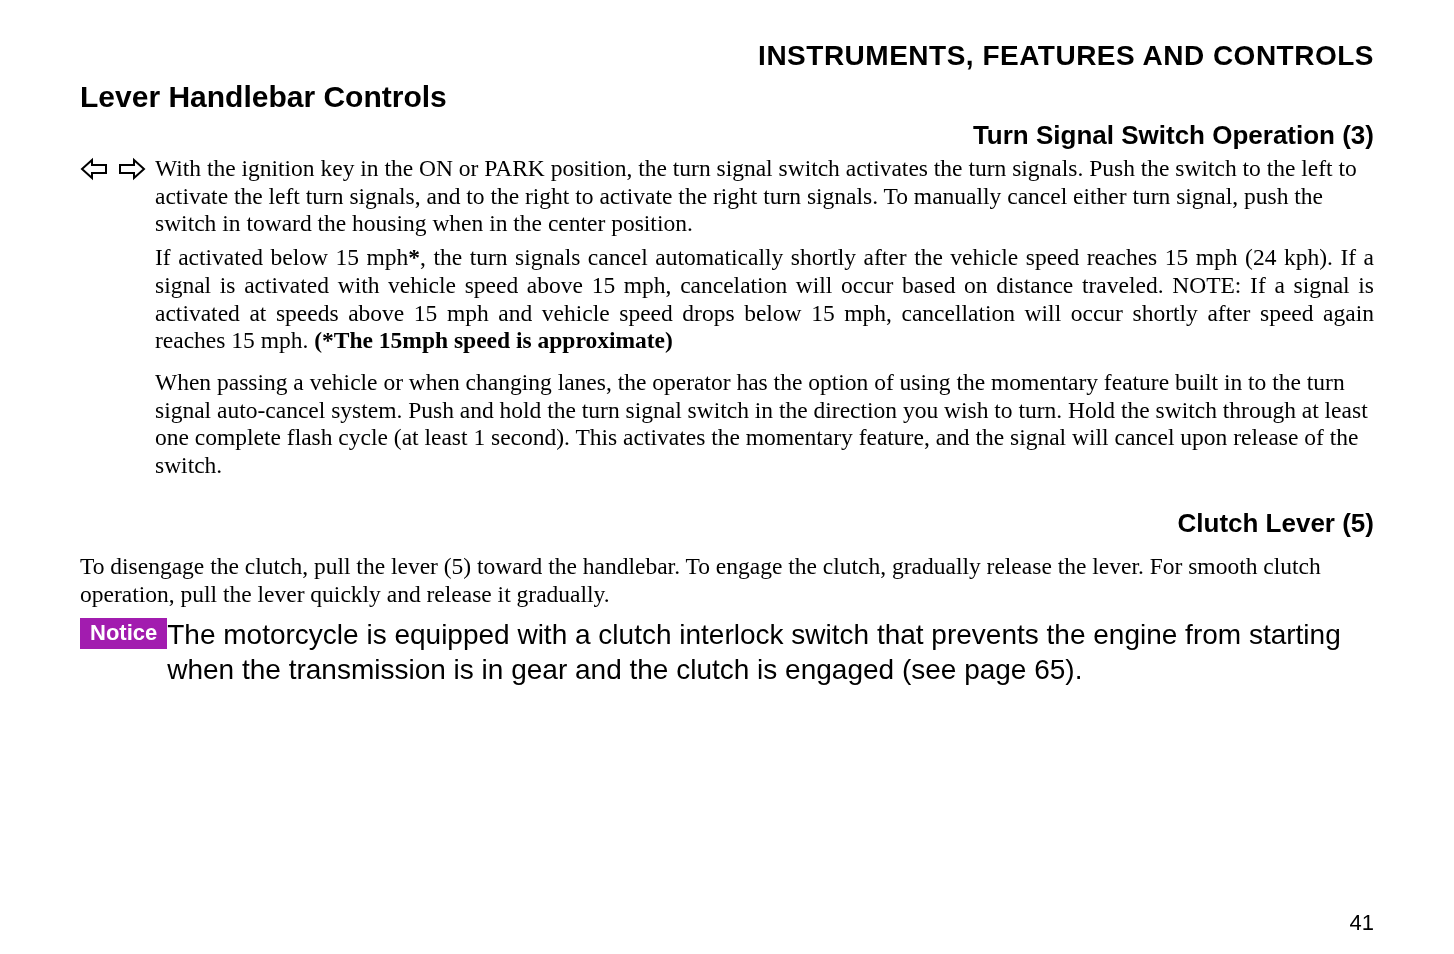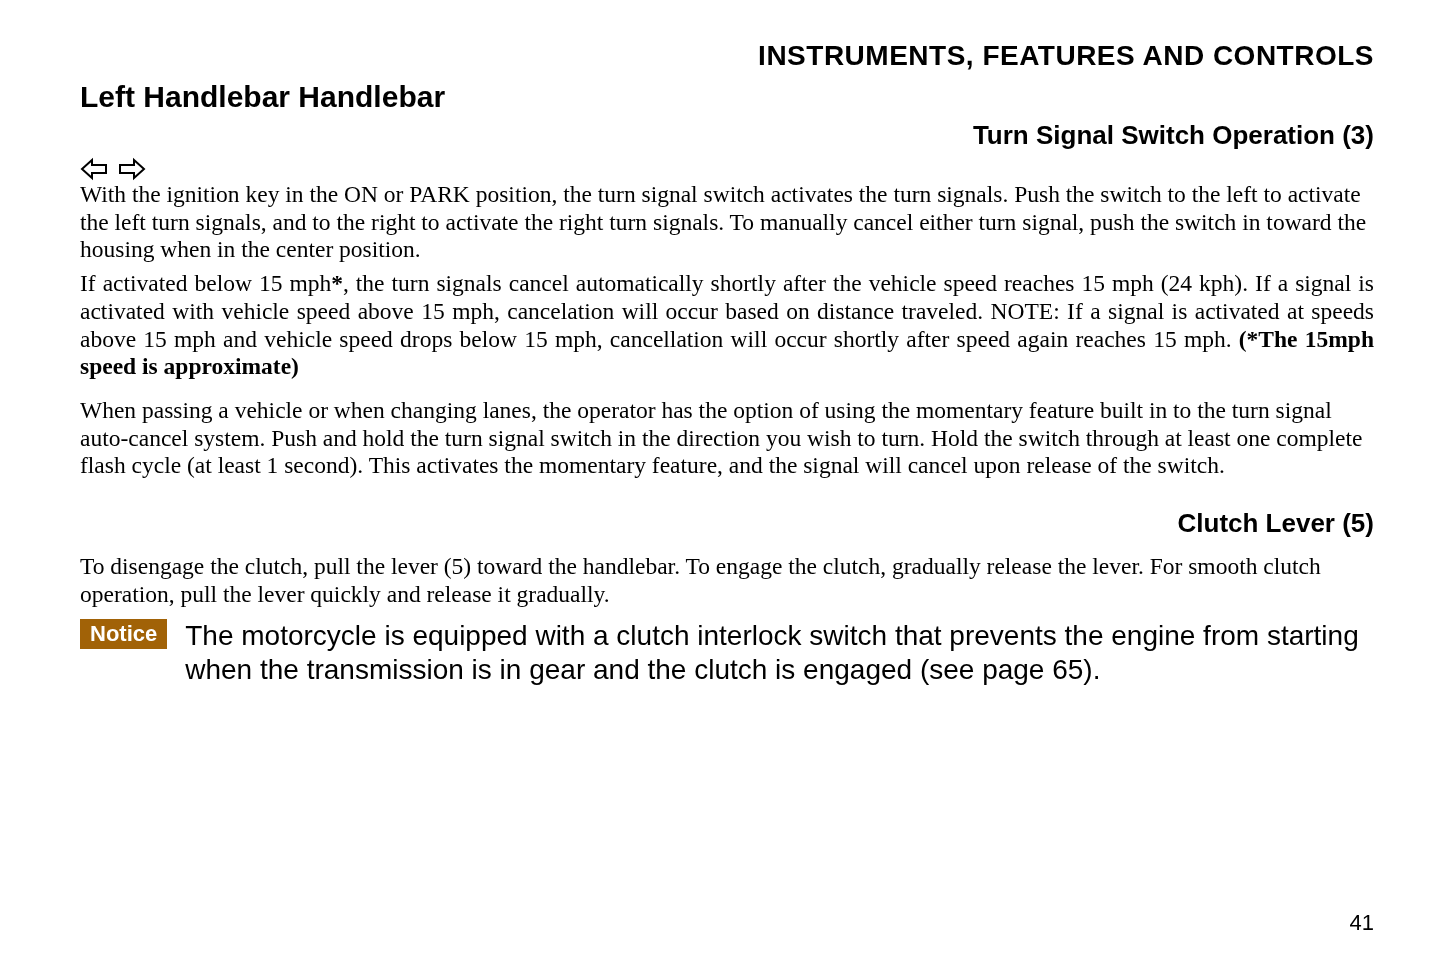--- a/index.html
+++ b/index.html
@@ -35,21 +35,20 @@
   .subsection-heading {
     font-family: Arial, Helvetica, sans-serif;
     font-size: 26px;
     font-weight: bold;
     margin: 0 0 4px 0;
     text-align: right;
   }
   .icon-row {
     display: flex;
     align-items: flex-start;
-    flex-direction: column;
   }
   .icon-cell {
     width: 75px;
     flex-shrink: 0;
     padding-top: 2px;
   }
   .text-cell {
     flex: 1;
   }
   .body-text {
@@ -63,27 +62,26 @@
   }
   .no-justify {
     text-align: left;
   }
   .notice-row {
     display: flex;
     align-items: flex-start;
     margin-top: 4px;
   }
   .notice-label {
-    background: #a16207;
+    background: #a21caf;
     color: #fff;
     font-family: Arial, Helvetica, sans-serif;
     font-weight: bold;
     font-size: 22px;
     padding: 2px 10px;
-    margin-right: 18px;
     flex-shrink: 0;
     line-height: 1.2;
   }
   .notice-text {
     font-family: Arial, Helvetica, sans-serif;
     font-size: 28px;
     line-height: 1.22;
     flex: 1;
   }
   .page-number {
@@ -103,21 +101,21 @@
     font-weight: bold;
   }
 </style>
 </head>
 <body>
 
 <div class="page">
 
   <h1 class="main-title">INSTRUMENTS, FEATURES AND CONTROLS</h1>
 
-  <h2 class="section-heading">Left Handlebar Handlebar</h2>
+  <h2 class="section-heading">Lever Handlebar Controls</h2>
 
   <h3 class="subsection-heading">Turn Signal Switch Operation (3)</h3>
 
   <div class="icon-row">
     <div class="icon-cell arrow-icons">
       <svg width="66" height="24" viewBox="0 0 66 24">
         <g fill="none" stroke="#000" stroke-width="2">
           <path d="M12 3 L2 12 L12 21 L12 16 L26 16 L26 8 L12 8 Z"></path>
           <path d="M54 3 L64 12 L54 21 L54 16 L40 16 L40 8 L54 8 Z"></path>
         </g>

